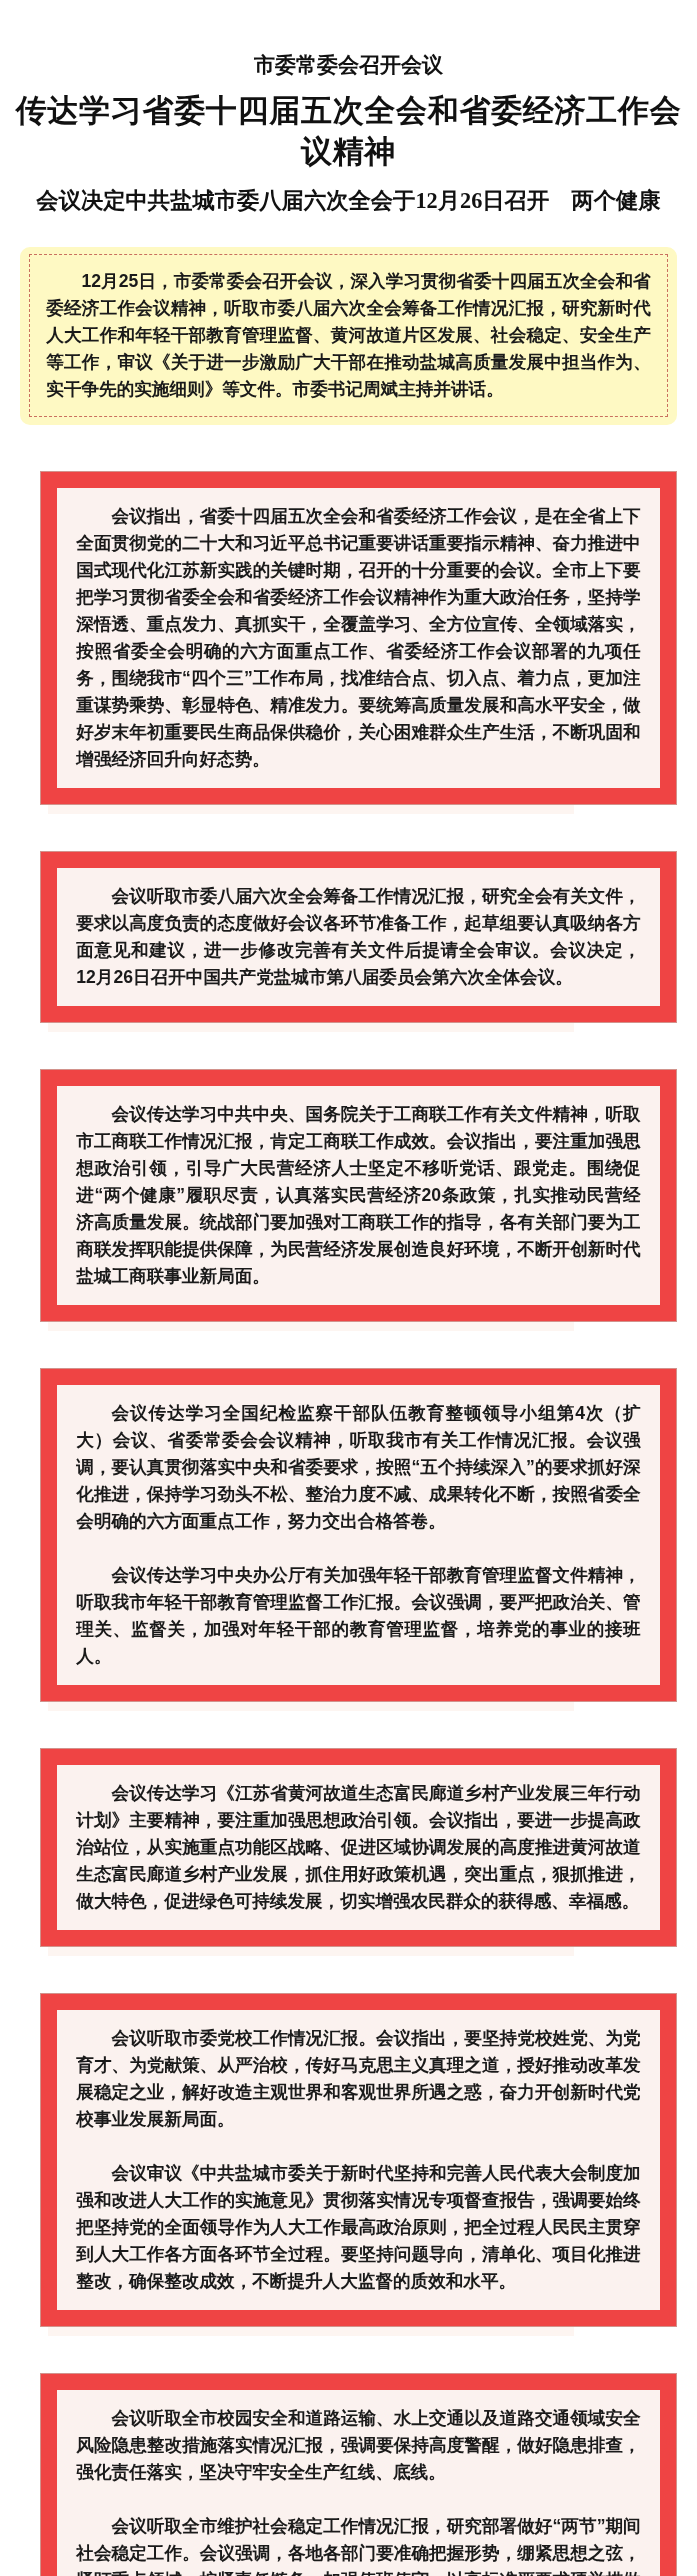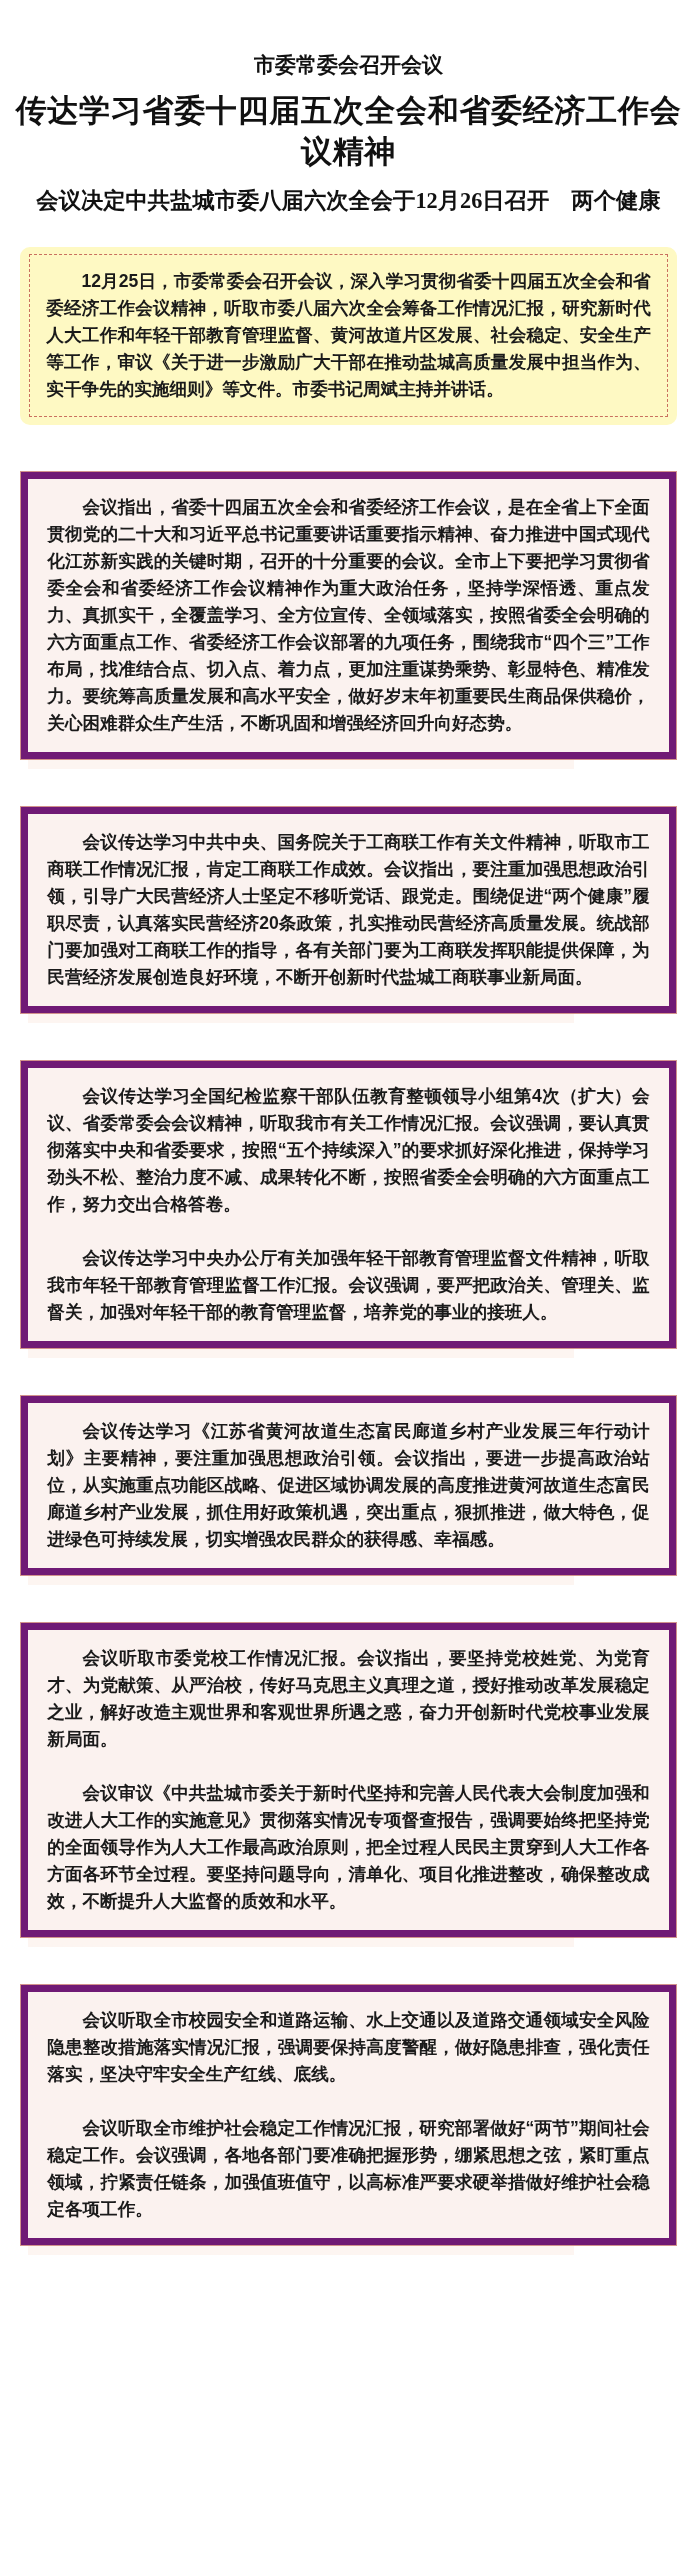--- a/index.html
+++ b/index.html
@@ -29,22 +29,23 @@
     border:0.7px dashed #c9705f;
     padding:13px 16.2px;
   }
 
   
   .section-card{
     margin-top:46px;
     position:relative;
     border:1.4px solid #d=;
     border:1.4px solid #d2928c;
-    background:#701a75;
-    padding:7px;
+    background:#ef4444;
+    padding:16px;
+    margin-left:20px;
   }
   .section-card::after{
     content:"";
     position:absolute;
     left:6.8px; right:102px;
     bottom:-10.2px;
     height:8.8px;
     background:#fdf5f1;
   }
   .section-inner{
@@ -79,20 +80,25 @@
         <p class="para">12月25日，市委常委会召开会议，深入学习贯彻省委十四届五次全会和省委经济工作会议精神，听取市委八届六次全会筹备工作情况汇报，研究新时代人大工作和年轻干部教育管理监督、黄河故道片区发展、社会稳定、安全生产等工作，审议《关于进一步激励广大干部在推动盐城高质量发展中担当作为、实干争先的实施细则》等文件。市委书记周斌主持并讲话。</p>
       </div>
   </div>
 
   <div class="section-card">
     <div class="section-inner">
         <p class="para">会议指出，省委十四届五次全会和省委经济工作会议，是在全省上下全面贯彻党的二十大和习近平总书记重要讲话重要指示精神、奋力推进中国式现代化江苏新实践的关键时期，召开的十分重要的会议。全市上下要把学习贯彻省委全会和省委经济工作会议精神作为重大政治任务，坚持学深悟透、重点发力、真抓实干，全覆盖学习、全方位宣传、全领域落实，按照省委全会明确的六方面重点工作、省委经济工作会议部署的九项任务，围绕我市“四个三”工作布局，找准结合点、切入点、着力点，更加注重谋势乘势、彰显特色、精准发力。要统筹高质量发展和高水平安全，做好岁末年初重要民生商品保供稳价，关心困难群众生产生活，不断巩固和增强经济回升向好态势。</p>
       </div>
   </div>
 
+  <div class="section-card">
+    <div class="section-inner">
+        <p class="para">会议听取市委八届六次全会筹备工作情况汇报，研究全会有关文件，要求以高度负责的态度做好会议各环节准备工作，起草组要认真吸纳各方面意见和建议，进一步修改完善有关文件后提请全会审议。会议决定，12月26日召开中国共产党盐城市第八届委员会第六次全体会议。</p>
+      </div>
+  </div>
 
   <div class="section-card">
     <div class="section-inner">
         <p class="para">会议传达学习中共中央、国务院关于工商联工作有关文件精神，听取市工商联工作情况汇报，肯定工商联工作成效。会议指出，要注重加强思想政治引领，引导广大民营经济人士坚定不移听党话、跟党走。围绕促进“两个健康”履职尽责，认真落实民营经济20条政策，扎实推动民营经济高质量发展。统战部门要加强对工商联工作的指导，各有关部门要为工商联发挥职能提供保障，为民营经济发展创造良好环境，不断开创新时代盐城工商联事业新局面。</p>
       </div>
   </div>
 
   <div class="section-card">
     <div class="section-inner">
         <p class="para">会议传达学习全国纪检监察干部队伍教育整顿领导小组第4次（扩大）会议、省委常委会会议精神，听取我市有关工作情况汇报。会议强调，要认真贯彻落实中央和省委要求，按照“五个持续深入”的要求抓好深化推进，保持学习劲头不松、整治力度不减、成果转化不断，按照省委全会明确的六方面重点工作，努力交出合格答卷。</p>

